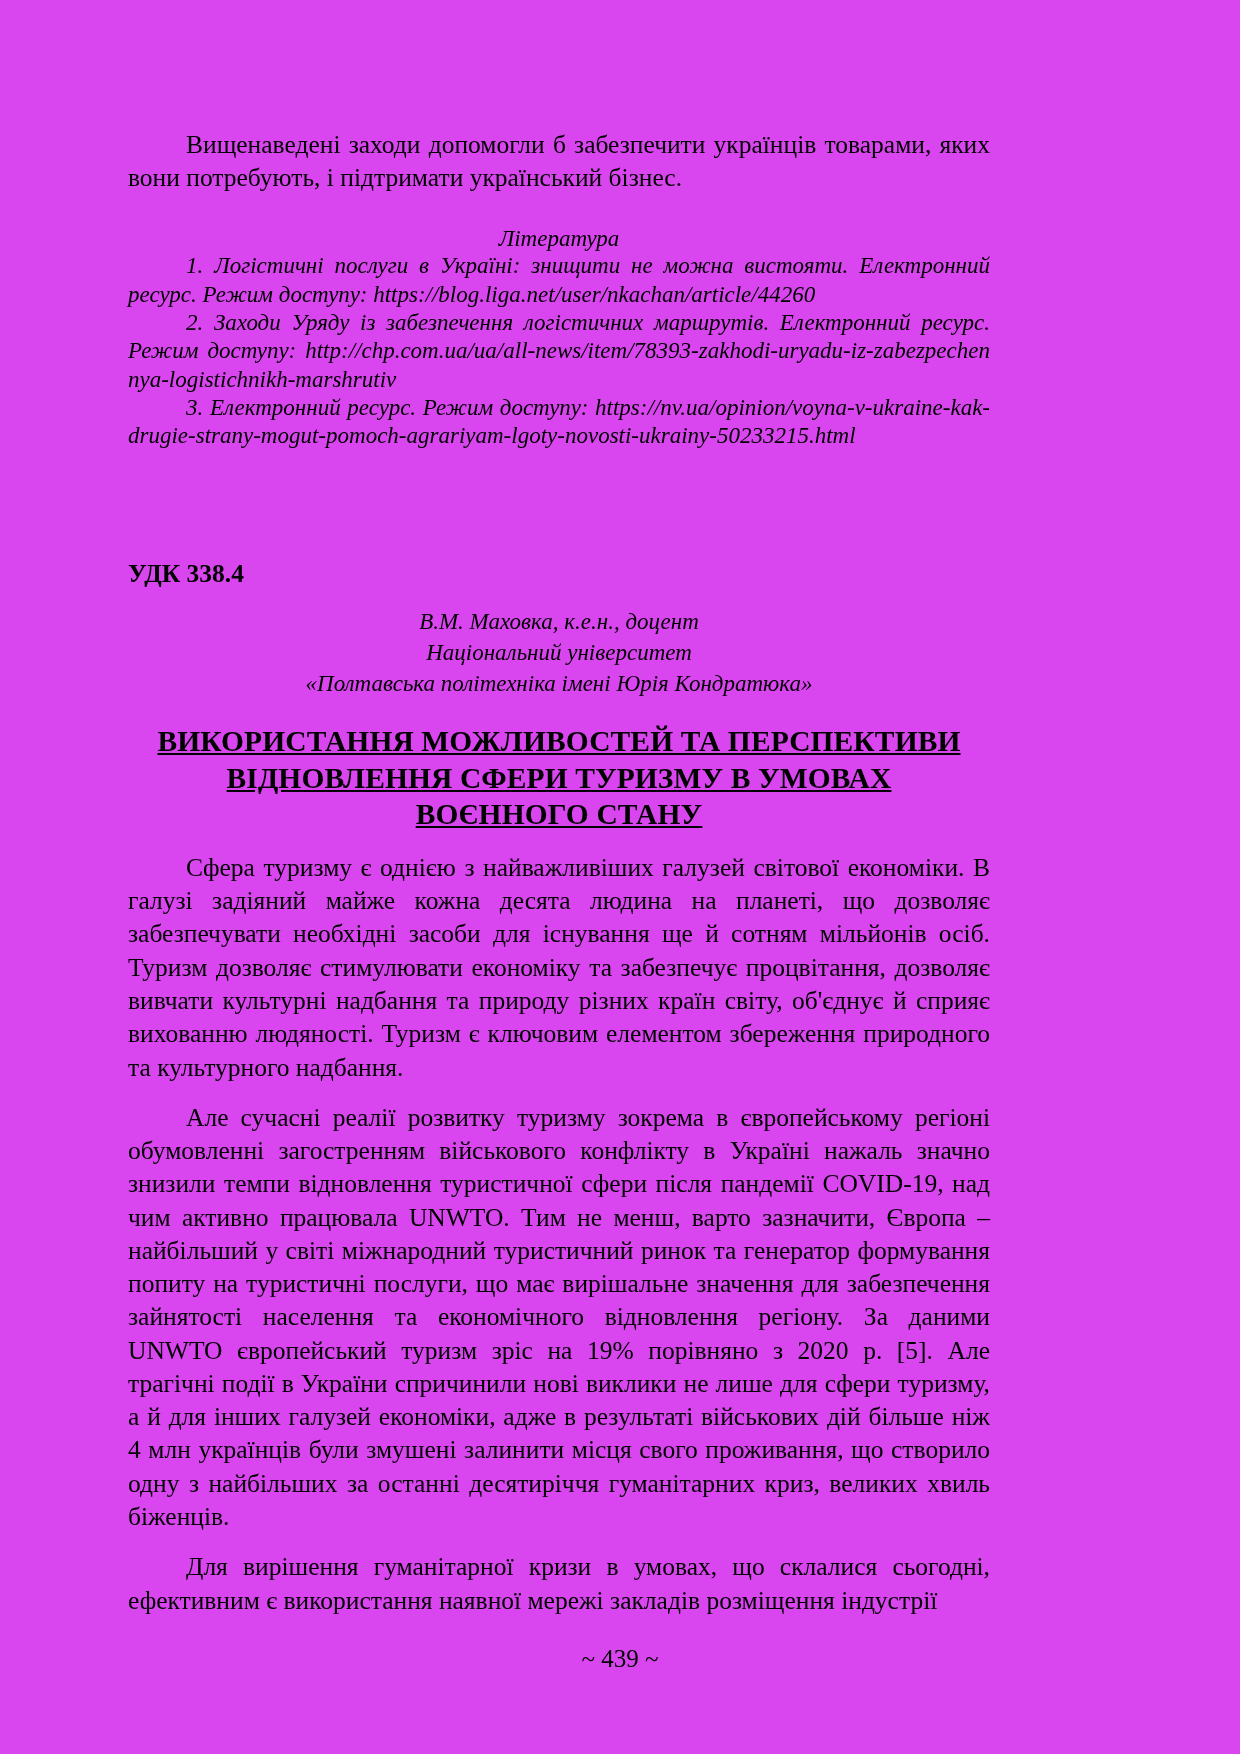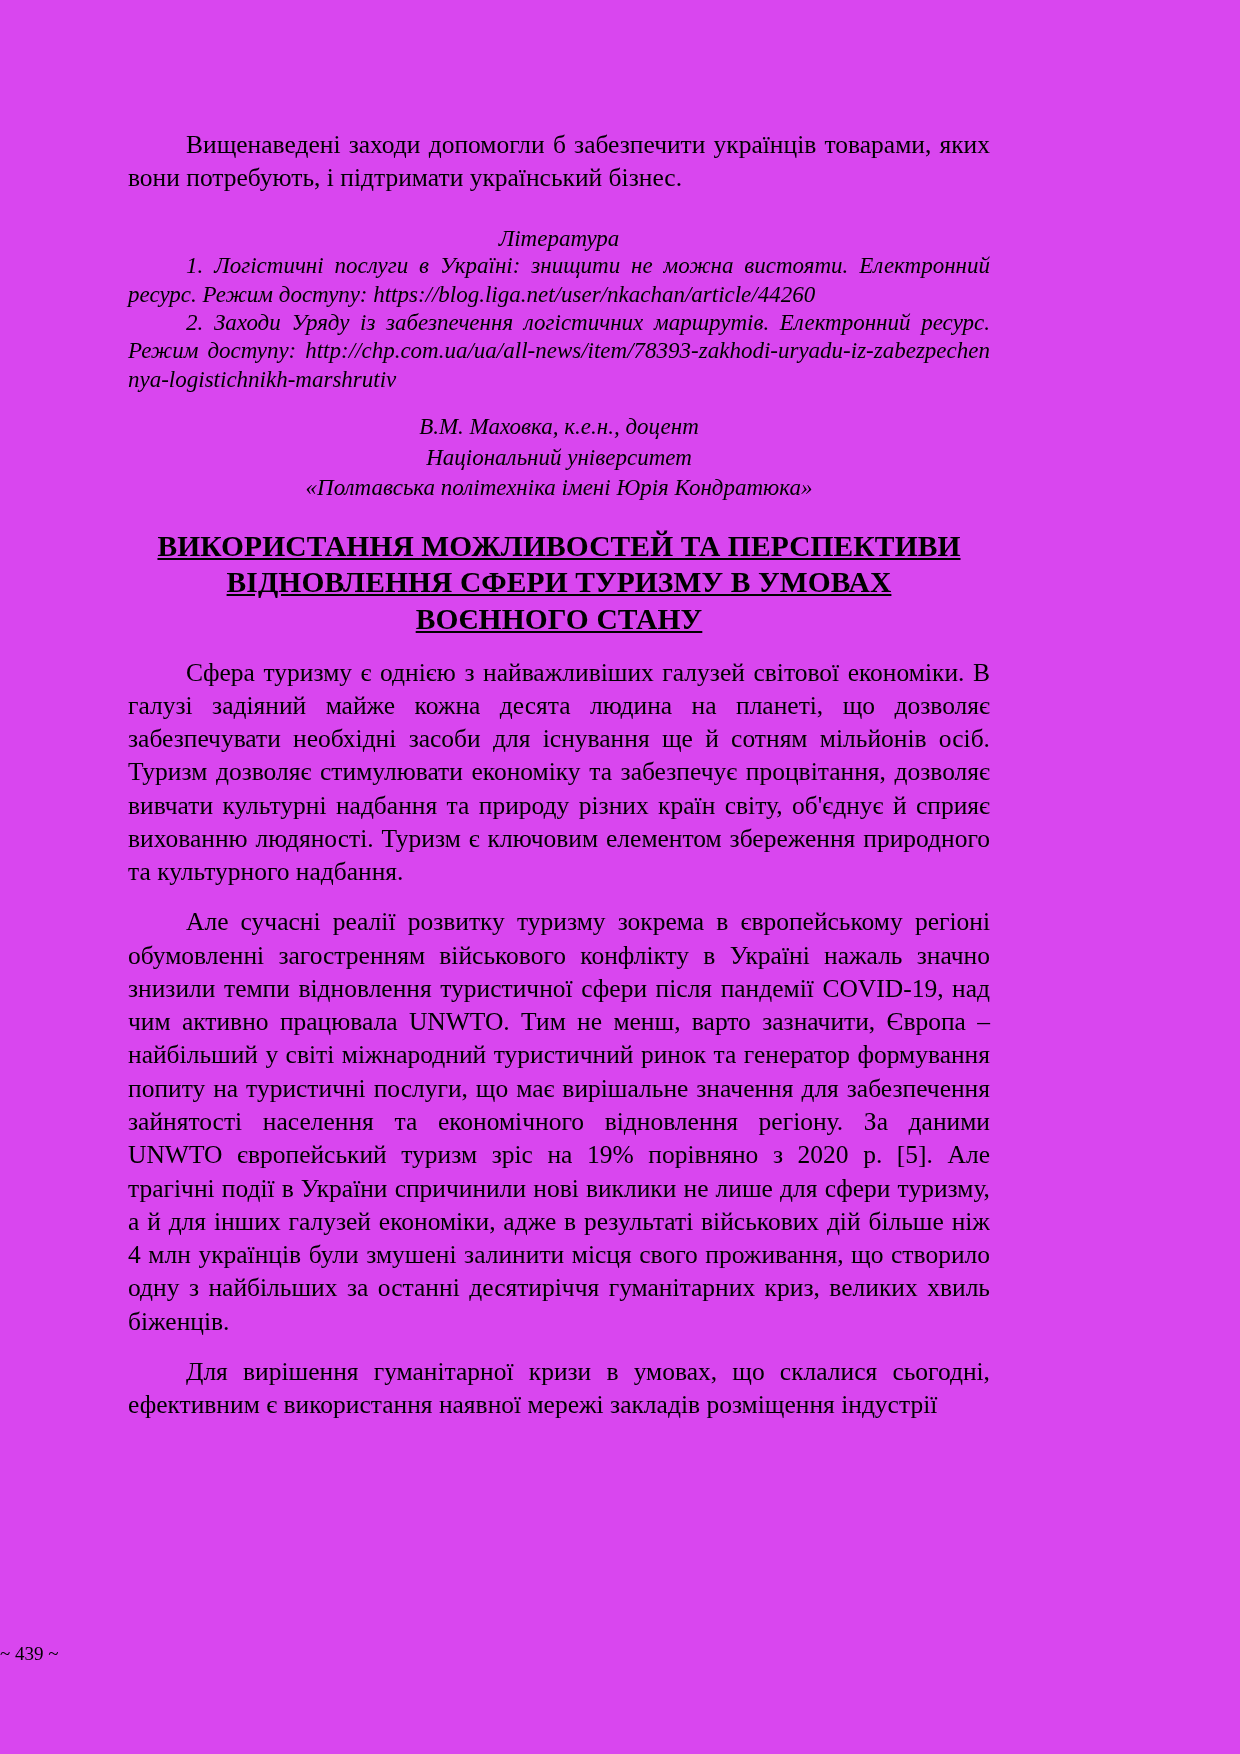--- a/index.html
+++ b/index.html
@@ -101,41 +101,43 @@
 
   .after-title {
     margin-top: 18px;
   }
 
   
   .page-number {
     position: absolute;
     left: 0;
     right: 0;
-    bottom: 88px;
-    text-align: left;
-    font-size: 19px;
+    bottom: 80px;
+    text-align: center;
+    font-size: 25px;
     line-height: 1.2;
   }
 </style>
 </head>
 <body>
 
 <div class="page">
   <div class="content">
 
     <p class="body-par">Вищенаведені заходи допомогли б забезпечити українців товарами, яких вони потребують, і підтримати український бізнес.</p>
 
     <p class="lit-heading">Література</p>
 
     <p class="ref"><span>1. Логістичні послуги в Україні: знищити не можна вистояти. Електронний ресурс. Режим доступу: </span><span class="url">https://blog.liga.net/user/nkachan/article/44260</span></p>
 
     <p class="ref"><span>2. Заходи Уряду із забезпечення логістичних маршрутів. Електронний ресурс. Режим доступу: </span><span class="url">http://chp.com.ua/ua/all-news/item/78393-zakhodi-uryadu-iz-zabezpechennya-logistichnikh-marshrutiv</span></p>
 
+    <p class="ref"><span>3. Електронний ресурс. Режим доступу: </span><span class="url">https://nv.ua/opinion/voyna-v-ukraine-kak-drugie-strany-mogut-pomoch-agrariyam-lgoty-novosti-ukrainy-50233215.html</span></p>
 
+    <p class="udc">УДК 338.4</p>
 
     <div class="author-block">
       <div>В.М. Маховка, к.е.н., доцент</div>
       <div>Національний університет</div>
       <div>«Полтавська політехніка імені Юрія Кондратюка»</div>
     </div>
 
     <p class="article-title">
       <span class="line">ВИКОРИСТАННЯ МОЖЛИВОСТЕЙ ТА ПЕРСПЕКТИВИ</span>
       <span class="line">ВІДНОВЛЕННЯ СФЕРИ ТУРИЗМУ В УМОВАХ</span>

